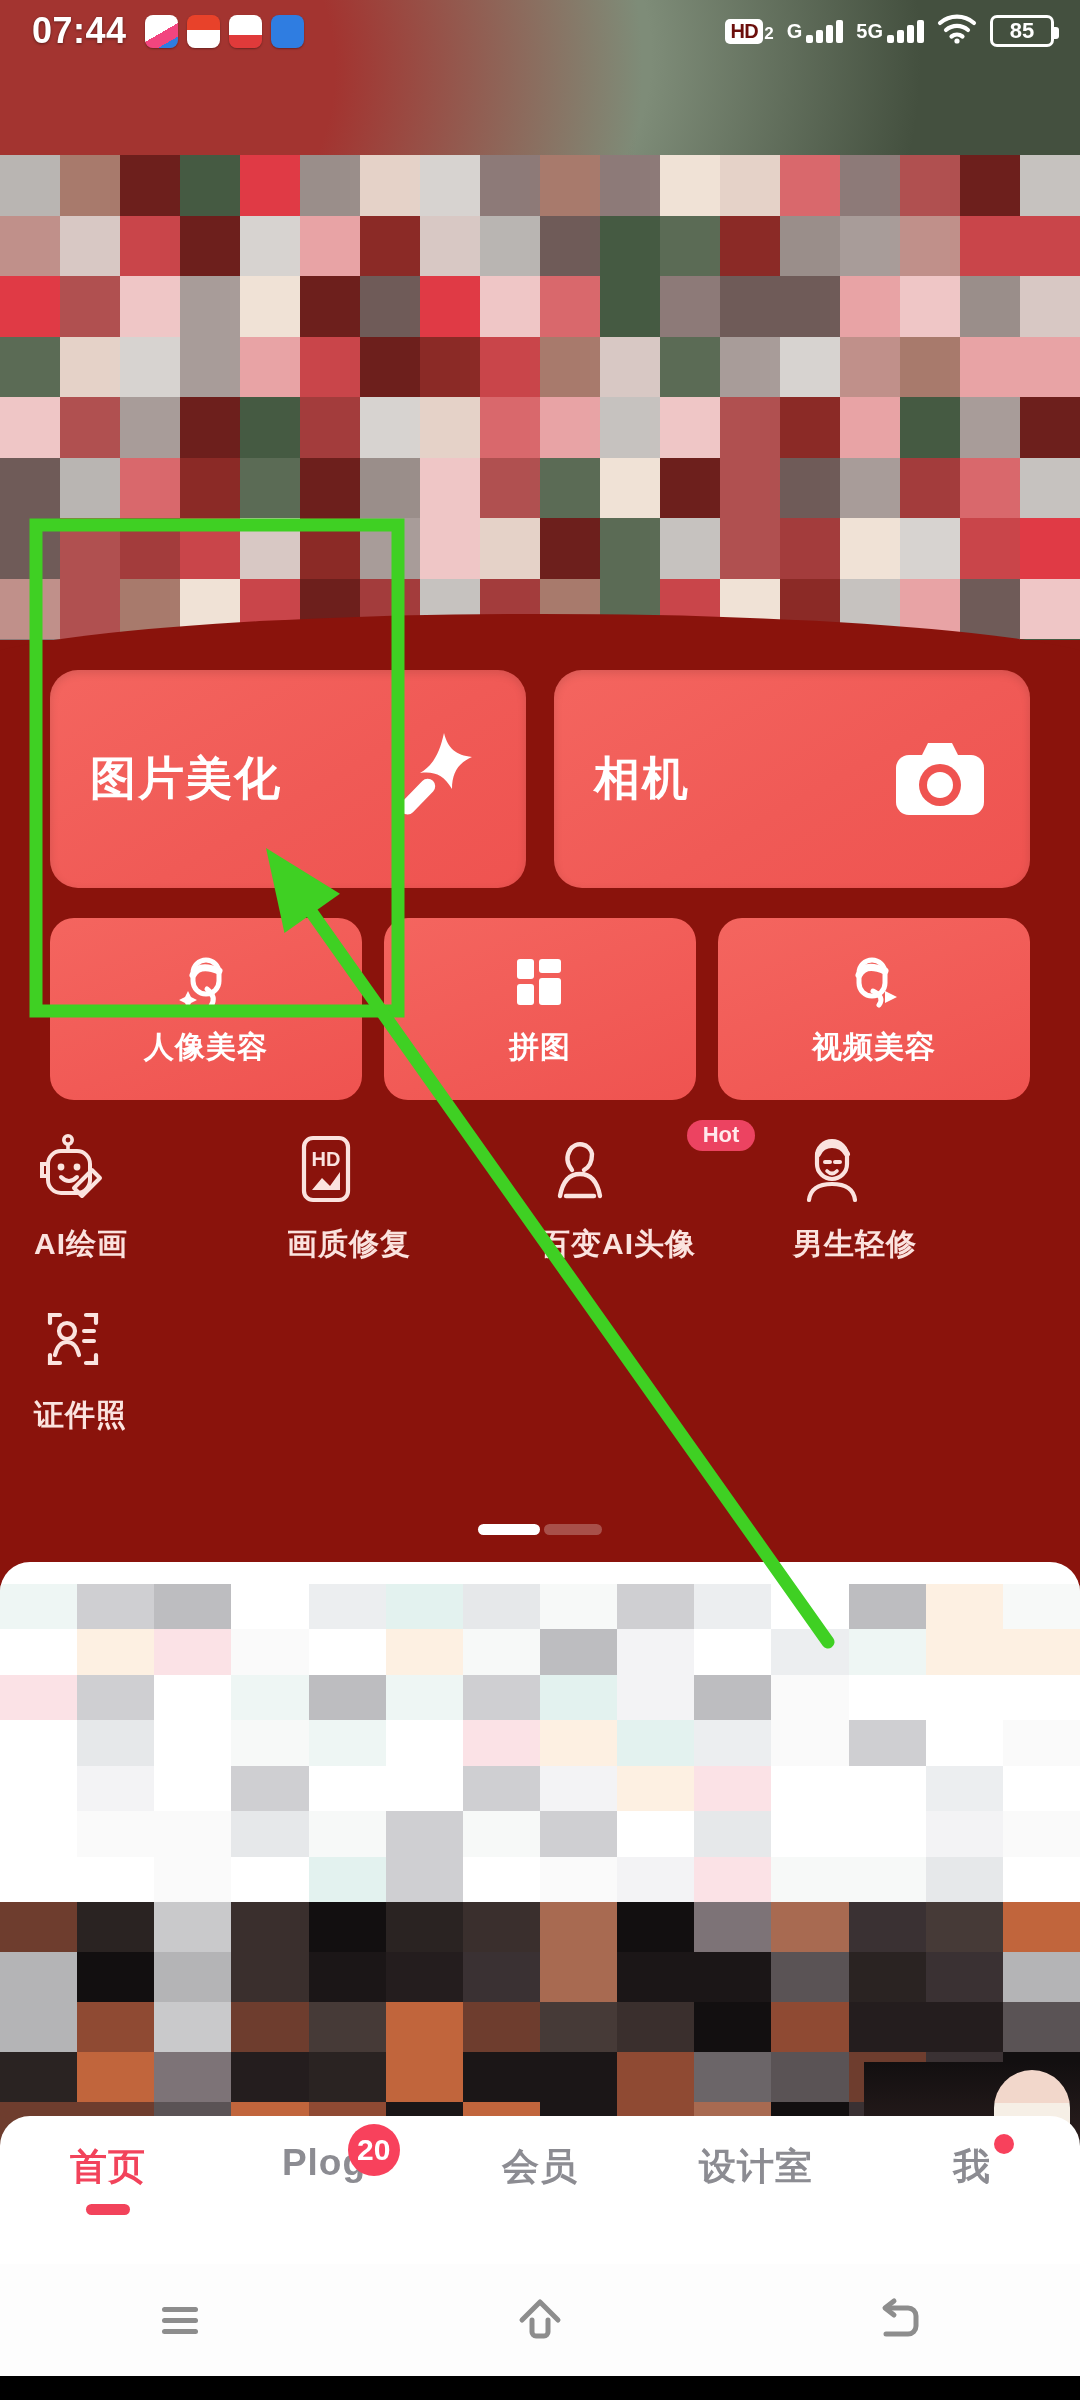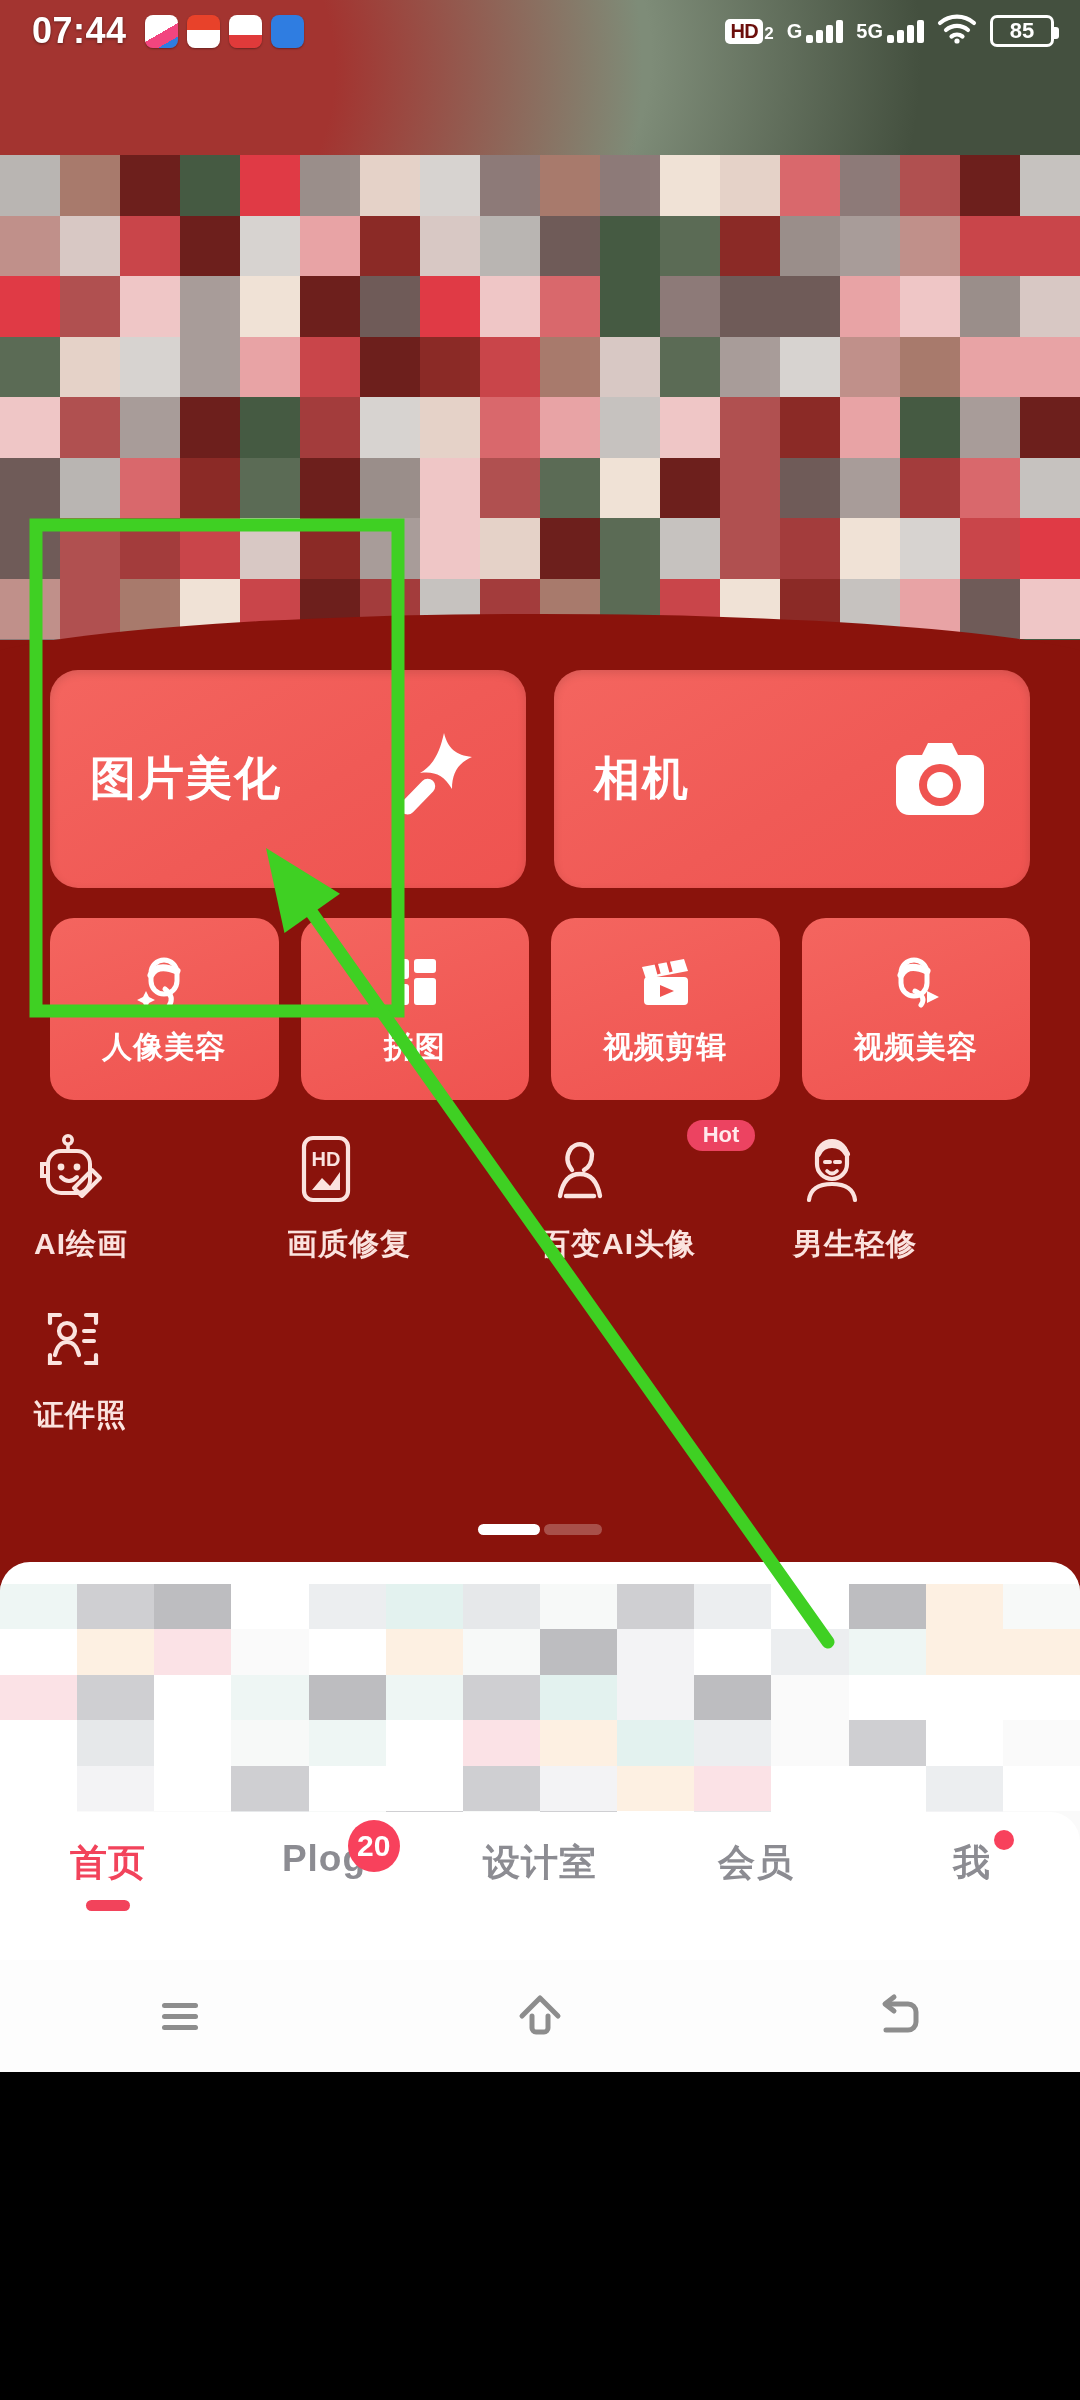--- a/index.html
+++ b/index.html
@@ -5,21 +5,21 @@
   html, body {
     margin: 0;
     padding: 0;
     background: #000;
   }
   * { box-sizing: border-box; }
 
   #screen {
     position: relative;
     width: 1080px;
-    height: 2072px;
+    height: 2376px;
     overflow: hidden;
     font-family: "Liberation Sans", "DejaVu Sans", sans-serif;
     background: #8A130C;
     user-select: none;
   }
 
   
   .hero {
     position: absolute;
     left: 0; top: 0;
@@ -632,31 +632,20 @@
           <svg viewBox="0 0 62 62" width="62" height="62">
             <rect x="8" y="8" width="17" height="20" rx="3" fill="#fff"></rect>
             <rect x="30" y="8" width="22" height="14" rx="3" fill="#fff"></rect>
             <rect x="8" y="33" width="17" height="21" rx="3" fill="#fff"></rect>
             <rect x="30" y="27" width="22" height="27" rx="3" fill="#fff"></rect>
           </svg>
         </span>
         <span class="st-label">拼图</span>
       </div>
 
-      <div class="sm-tile">
-        <span class="st-icon">
-          <svg viewBox="0 0 62 62" width="62" height="62">
-            <path d="M8 16 L50 8 L54 20 L12 28 Z" fill="#fff"></path>
-            <path d="M22 12 l3 11 M34 10 l3 11" stroke="#ef5350" stroke-width="3.4"></path>
-            <rect x="10" y="26" width="44" height="28" rx="4" fill="#fff"></rect>
-            <path d="M26 34 L40 40 L26 46 Z" fill="#ef5350"></path>
-          </svg>
-        </span>
-        <span class="st-label">视频剪辑</span>
-      </div>
 
       <div class="sm-tile">
         <span class="st-icon">
           <svg viewBox="0 0 62 62" width="62" height="62">
             <path d="M16 22 a13 13 0 0 1 26 0 v10 a13 13 0 0 1 -26 0Z" fill="none" stroke="#fff" stroke-width="5"></path>
             <path d="M16 24 q6 -13 26 -4" fill="none" stroke="#fff" stroke-width="7" stroke-linecap="round"></path>
             <path d="M30 40 q12 6 6 14" fill="none" stroke="#fff" stroke-width="5" stroke-linecap="round"></path>
             <path d="M42 40 L54 46 L42 52 Z" fill="#fff"></path>
           </svg>
         </span>
@@ -923,25 +912,25 @@
       <span class="tab-label">首页</span>
       <span class="underline"></span>
     </div>
 
     <div class="tab">
       <span class="tab-badge">20</span>
       <span class="tab-label">Plog</span>
     </div>
 
     <div class="tab">
+      <span class="tab-label">会员</span>
+    </div>
+
+    <div class="tab">
       <span class="tab-label">设计室</span>
-    </div>
-
-    <div class="tab">
-      <span class="tab-label">会员</span>
     </div>
 
     <div class="tab">
       <span class="tab-dot"></span>
       <span class="tab-label">我</span>
     </div>
   </div>
 
   <div class="navbar">
     <div class="navbtn">

